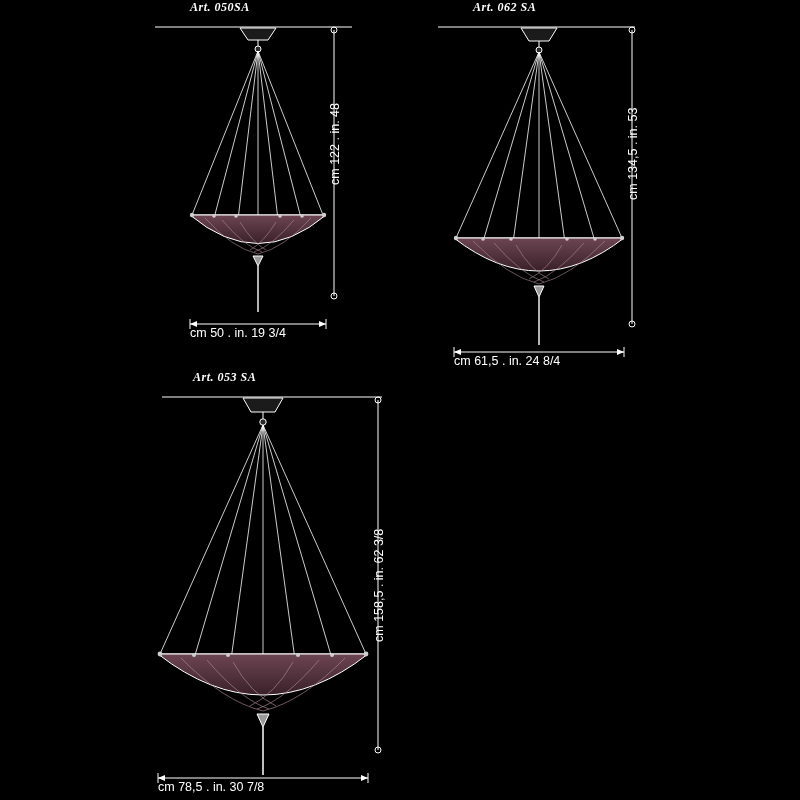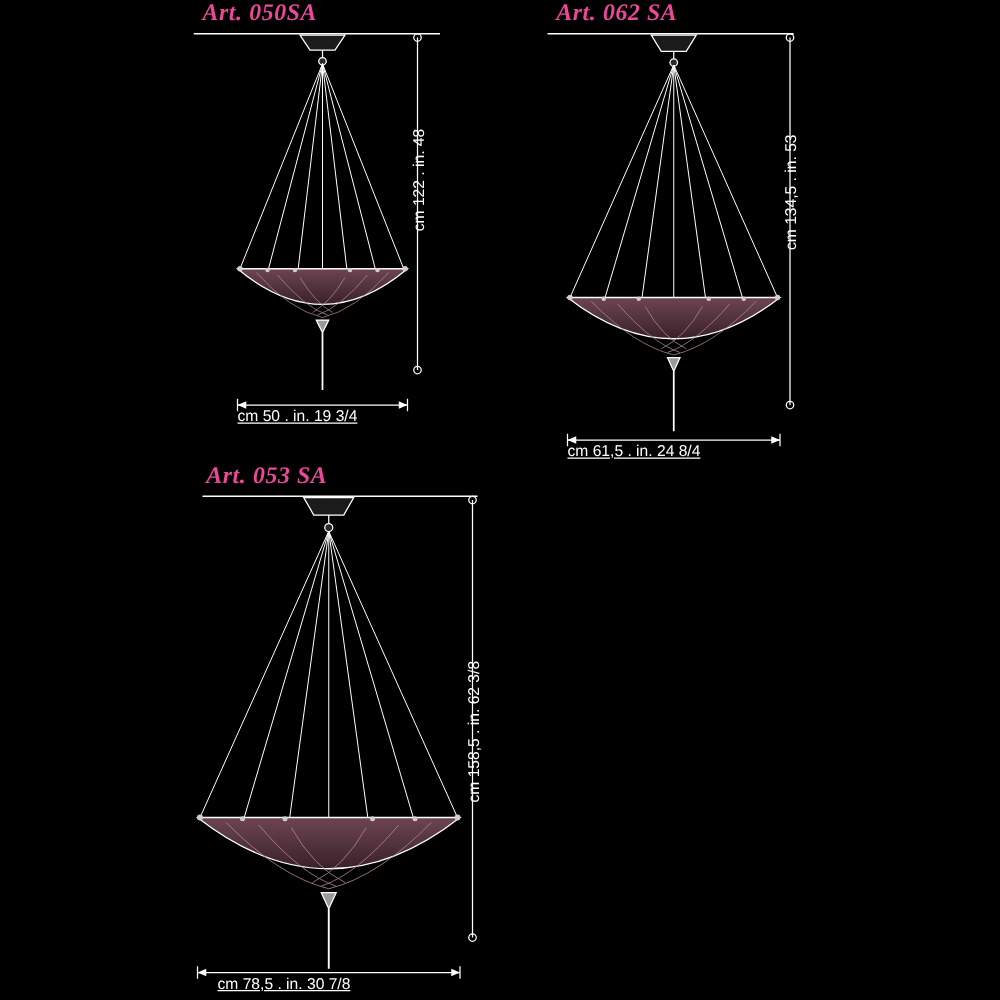--- a/index.html
+++ b/index.html
@@ -21,41 +21,41 @@
     background: #000000;
   }
   .fixture {
     position: absolute;
   }
   .title {
     position: absolute;
     font-family: "Liberation Serif", serif;
     font-style: italic;
     font-weight: bold;
-    font-size: 19px;
+    font-size: 12px;
     letter-spacing: 0.5px;
-    color: #ec4899;
+    color: #ffffff;
     white-space: nowrap;
+    margin-left: 28px;
   }
   .dim-label-v {
     position: absolute;
     font-family: "Liberation Sans", sans-serif;
     font-size: 12.5px;
     color: #ffffff;
     white-space: nowrap;
     transform-origin: 0 0;
     transform: rotate(-90deg);
   }
   .dim-label-h {
     position: absolute;
     font-family: "Liberation Sans", sans-serif;
     font-size: 12.5px;
     color: #ffffff;
     white-space: nowrap;
-    text-decoration: underline;
   }
   svg { display: block; overflow: visible; }
 </style>
 </head>
 <body>
 
 <div id="sheet">
 
   <div class="fixture" style="left:0px; top:0px; width:360px; height:360px;">
 
@@ -254,16 +254,16 @@
           <line x1="38" y1="403" x2="38" y2="413"></line>
           <line x1="248" y1="403" x2="248" y2="413"></line>
           <path d="M38,408 L45,405 L45,411 Z" fill="#ffffff" stroke="none"></path>
           <path d="M248,408 L241,405 L241,411 Z" fill="#ffffff" stroke="none"></path>
         </g>
       </g>
     </svg>
 
     <div class="title" style="left:45px; top:0px;">Art. 053 SA</div>
     <div class="dim-label-v" style="left:252px; top:272px;">cm 158,5  .  in. 62 3/8</div>
-    <div class="dim-label-h" style="left:54px; top:410px;text-align:right;">cm 78,5  .  in. 30 7/8</div>
+    <div class="dim-label-h" style="left:38px; top:410px;text-align:right;">cm 78,5  .  in. 30 7/8</div>
   </div>
 
 </div>
 
 </body></html>

